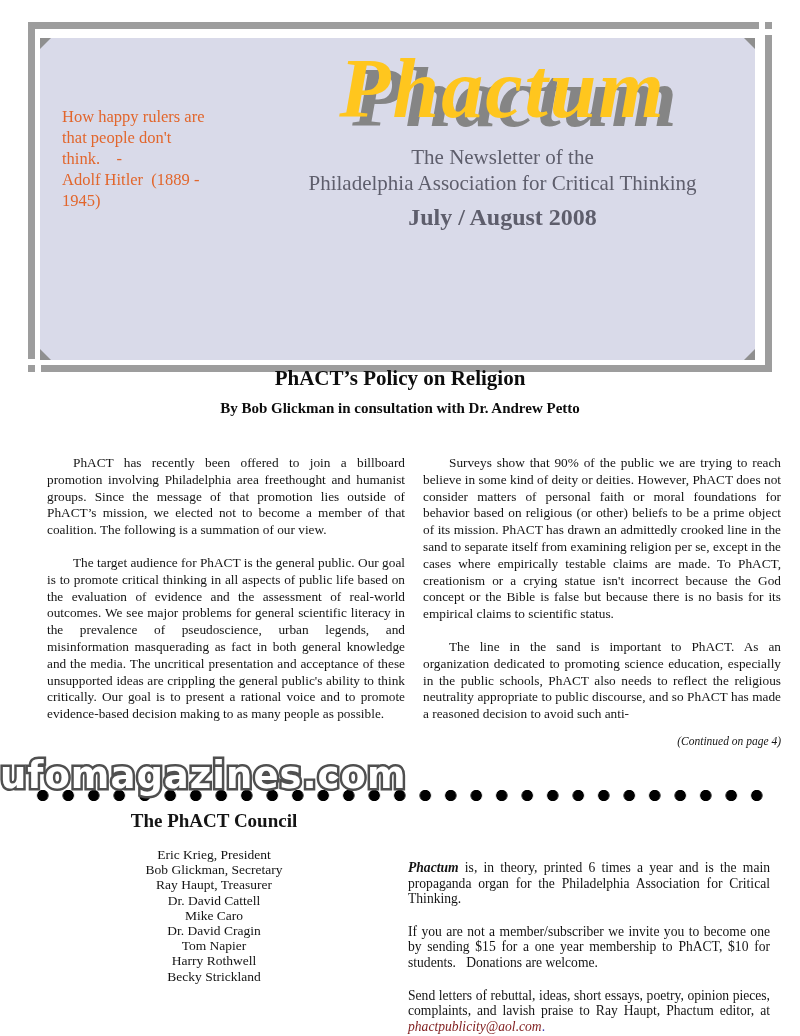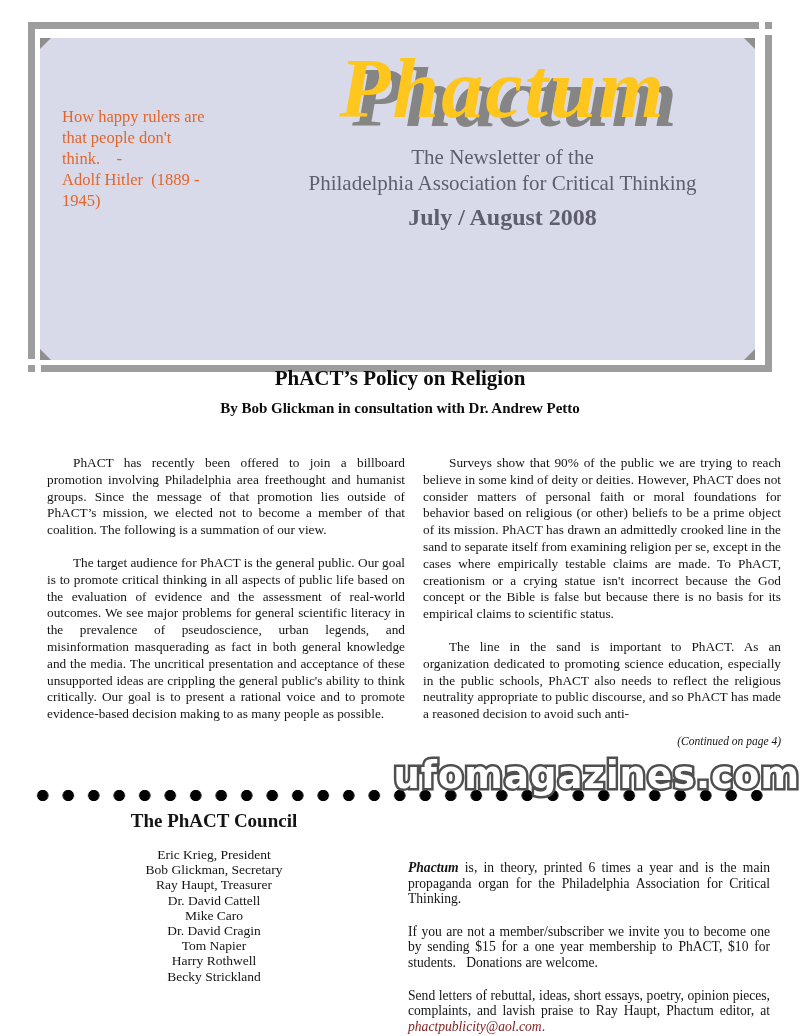--- a/index.html
+++ b/index.html
@@ -58,21 +58,21 @@
   .continued{text-align:right;font-style:italic;font-size:11.5px;margin-top:-6px;}
 
   
   .divider{position:absolute;top:752px;left:0;width:800px;height:54px;}
   .dots{
     position:absolute;left:30px;right:26px;bottom:4px;height:13px;z-index:1;
     background-image:radial-gradient(circle 5.5px at 50% 50%, #000 5.3px, transparent 6px);
     background-size:25.5px 13px;background-repeat:repeat-x;
   }
   .watermark{
-    position:absolute;top:2px;left:0;width:800px;text-align:right;z-index:2;
+    position:absolute;top:2px;left:0;width:800px;text-align:left;z-index:2;
     font-family:"DejaVu Sans","Liberation Sans",sans-serif;font-weight:bold;
     font-size:37px;letter-spacing:1px;color:#ffffff;
     -webkit-text-stroke:5px #4f4f4f;paint-order:stroke fill;
   }
 
   
   .council{position:absolute;left:30px;top:810px;width:368px;text-align:center;color:#141414;}
   .council-heading{font-size:19px;font-weight:bold;}
   .council-list{list-style:none;margin:15px 0 0 0;padding:0;font-size:13.5px;line-height:15.2px;}
 

